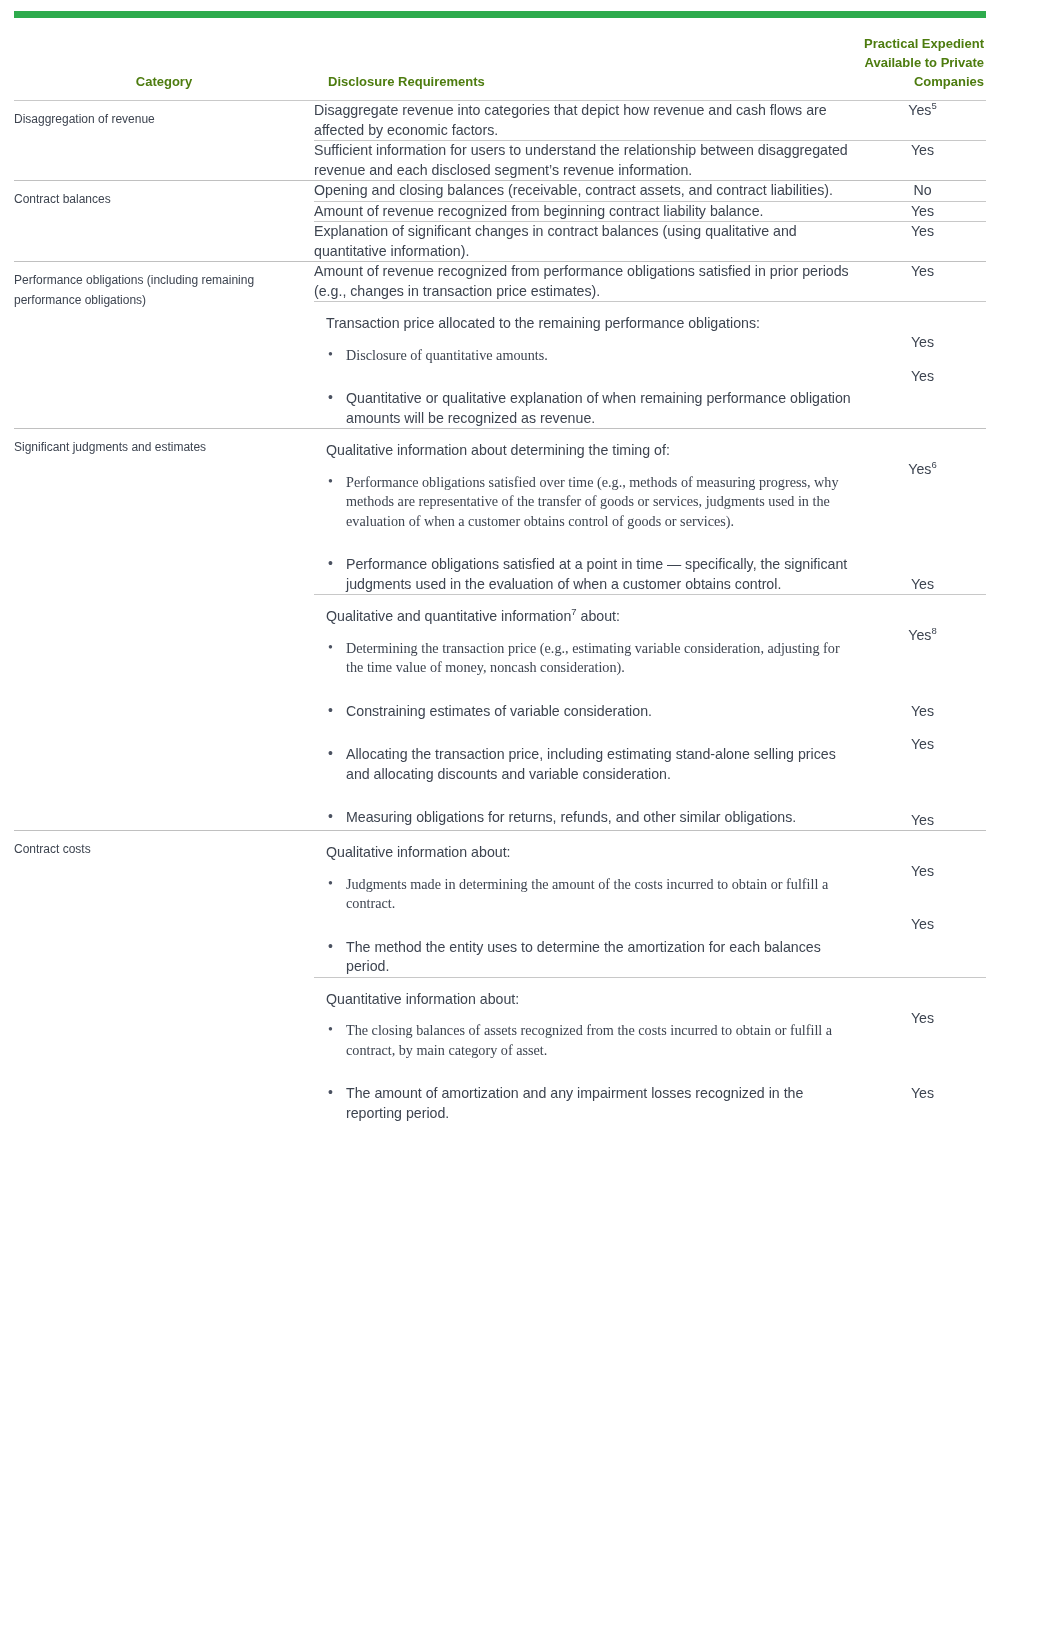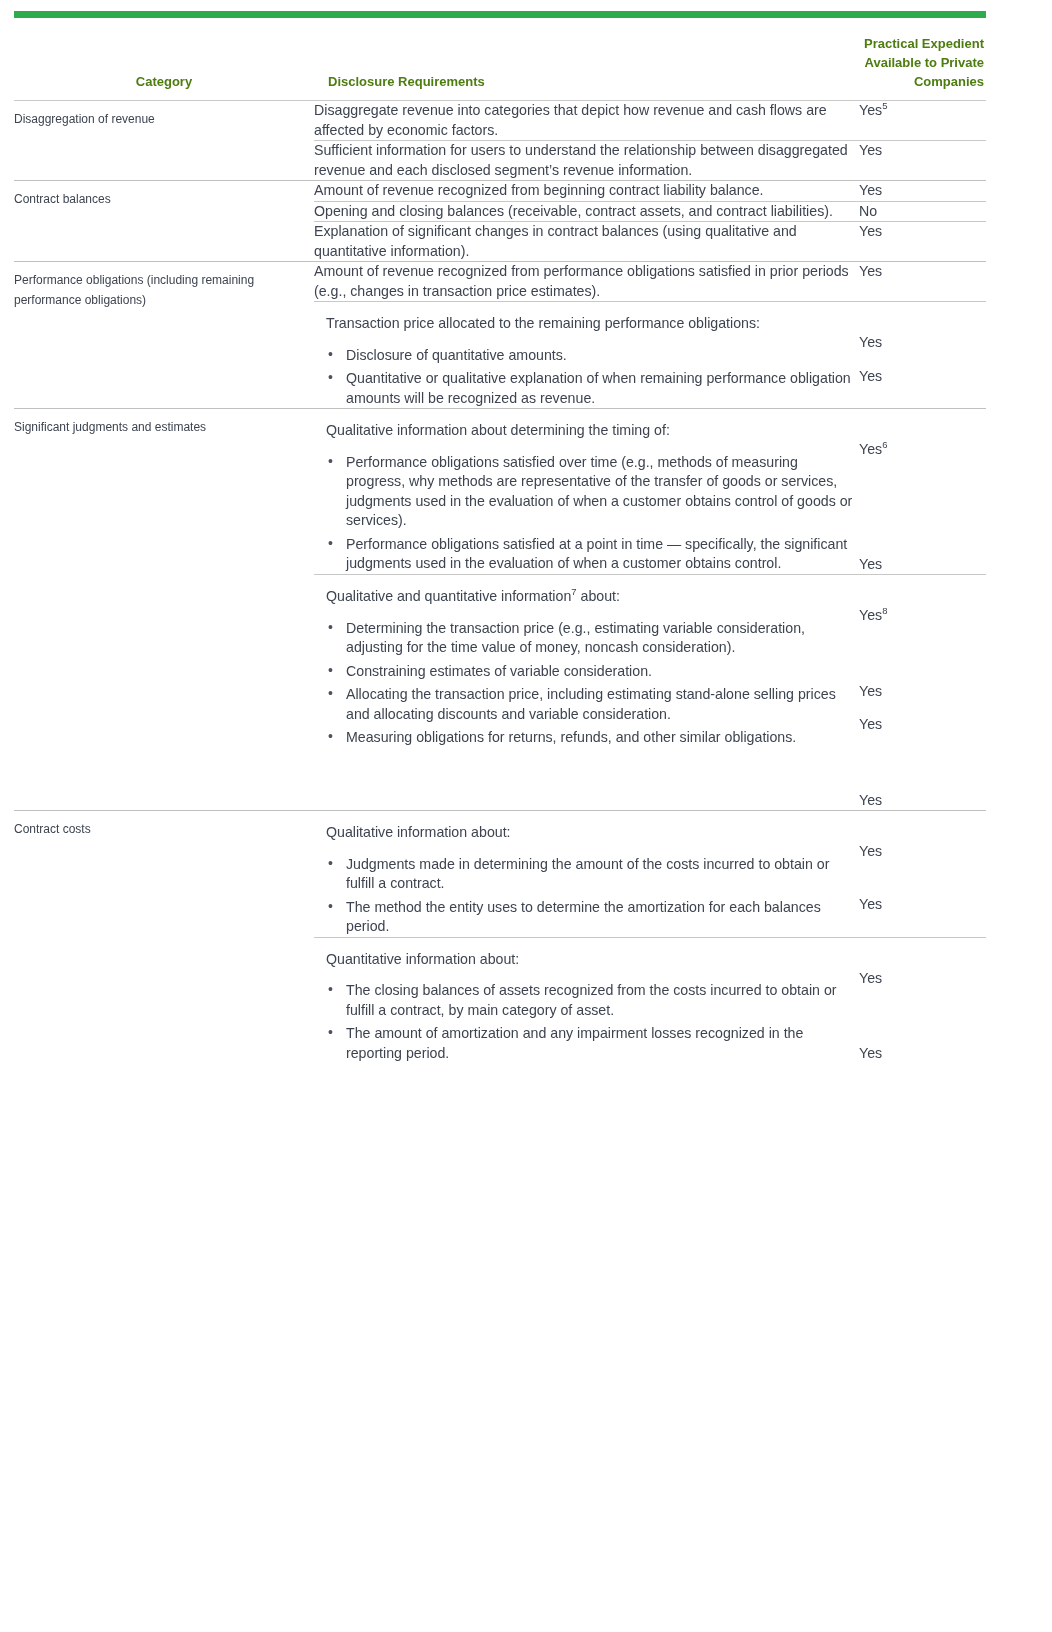--- a/index.html
+++ b/index.html
@@ -92,38 +92,39 @@
   table.sub tr.sub-row + tr.sub-row > td {
     border-top: 1px solid #c8c8c8;
   }
 
   td.req {
     padding: 9px 26px 11px 14px;
     color: #3d4450;
   }
   td.pe {
     padding: 9px 0 11px 0;
+    text-align: center;
     color: #3d4450;
     font-size: 14.2px;
     line-height: 19.5px;
   }
 
   .lead { margin: 12px; }
 
   ul.bul {
     margin: 0;
     padding: 0;
     list-style: none;
   }
   ul.bul > li {
     position: relative;
     padding-left: 32px;
-    margin-top: 4px;
-  }
-  ul.bul > li:first-child { margin-top: 11px; }
+    margin-top: 24px;
+  }
+  ul.bul > li:first-child { margin-top: 11px; font-family: Liberation Serif, serif; }
   ul.bul > li::before {
     content: "\2022";
     position: absolute;
     left: 14px;
     top: -1px;
     color: #4a5160;
     font-size: 14px;
     line-height: 19.5px;
   }
   .lead + ul.bul > li:first-child { margin-top: 11px; }
@@ -186,26 +187,26 @@
       <tr class="group-start">
         <td class="cat">Contract balances</td>
         <td colspan="2">
           <table class="sub">
             <colgroup>
                 <col class="s-req">
                 <col class="s-pe">
               </colgroup>
             <tbody>
               <tr class="sub-row">
+                <td class="req">Opening and closing balances (receivable, contract assets, and contract liabilities).</td>
+                <td class="pe">No</td>
+              </tr>
+              <tr class="sub-row">
                 <td class="req">Amount of revenue recognized from beginning contract liability balance.</td>
                 <td class="pe">Yes</td>
-              </tr>
-              <tr class="sub-row">
-                <td class="req">Opening and closing balances (receivable, contract assets, and contract liabilities).</td>
-                <td class="pe">No</td>
               </tr>
               <tr class="sub-row">
                 <td class="req">Explanation of significant changes in contract balances (using qualitative and quantitative information).</td>
                 <td class="pe">Yes</td>
               </tr>
             </tbody>
           </table>
         </td>
       </tr>
 

